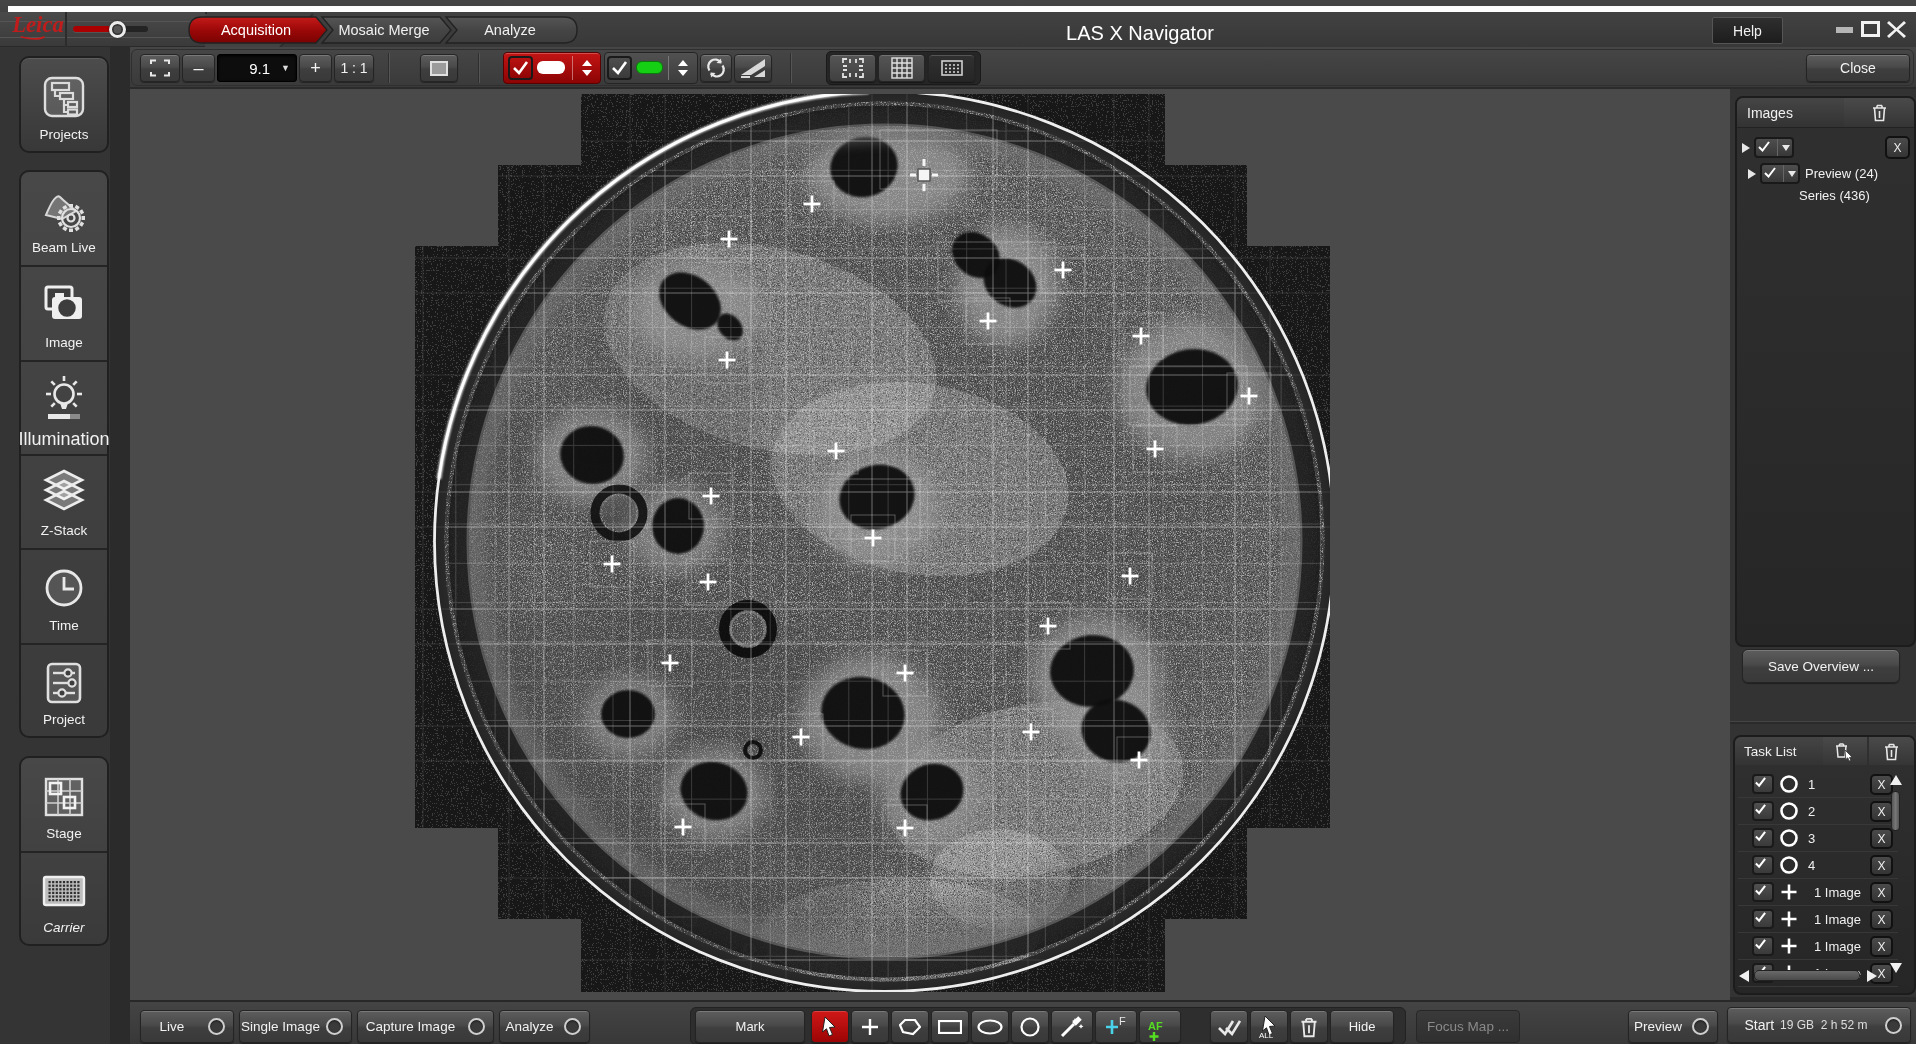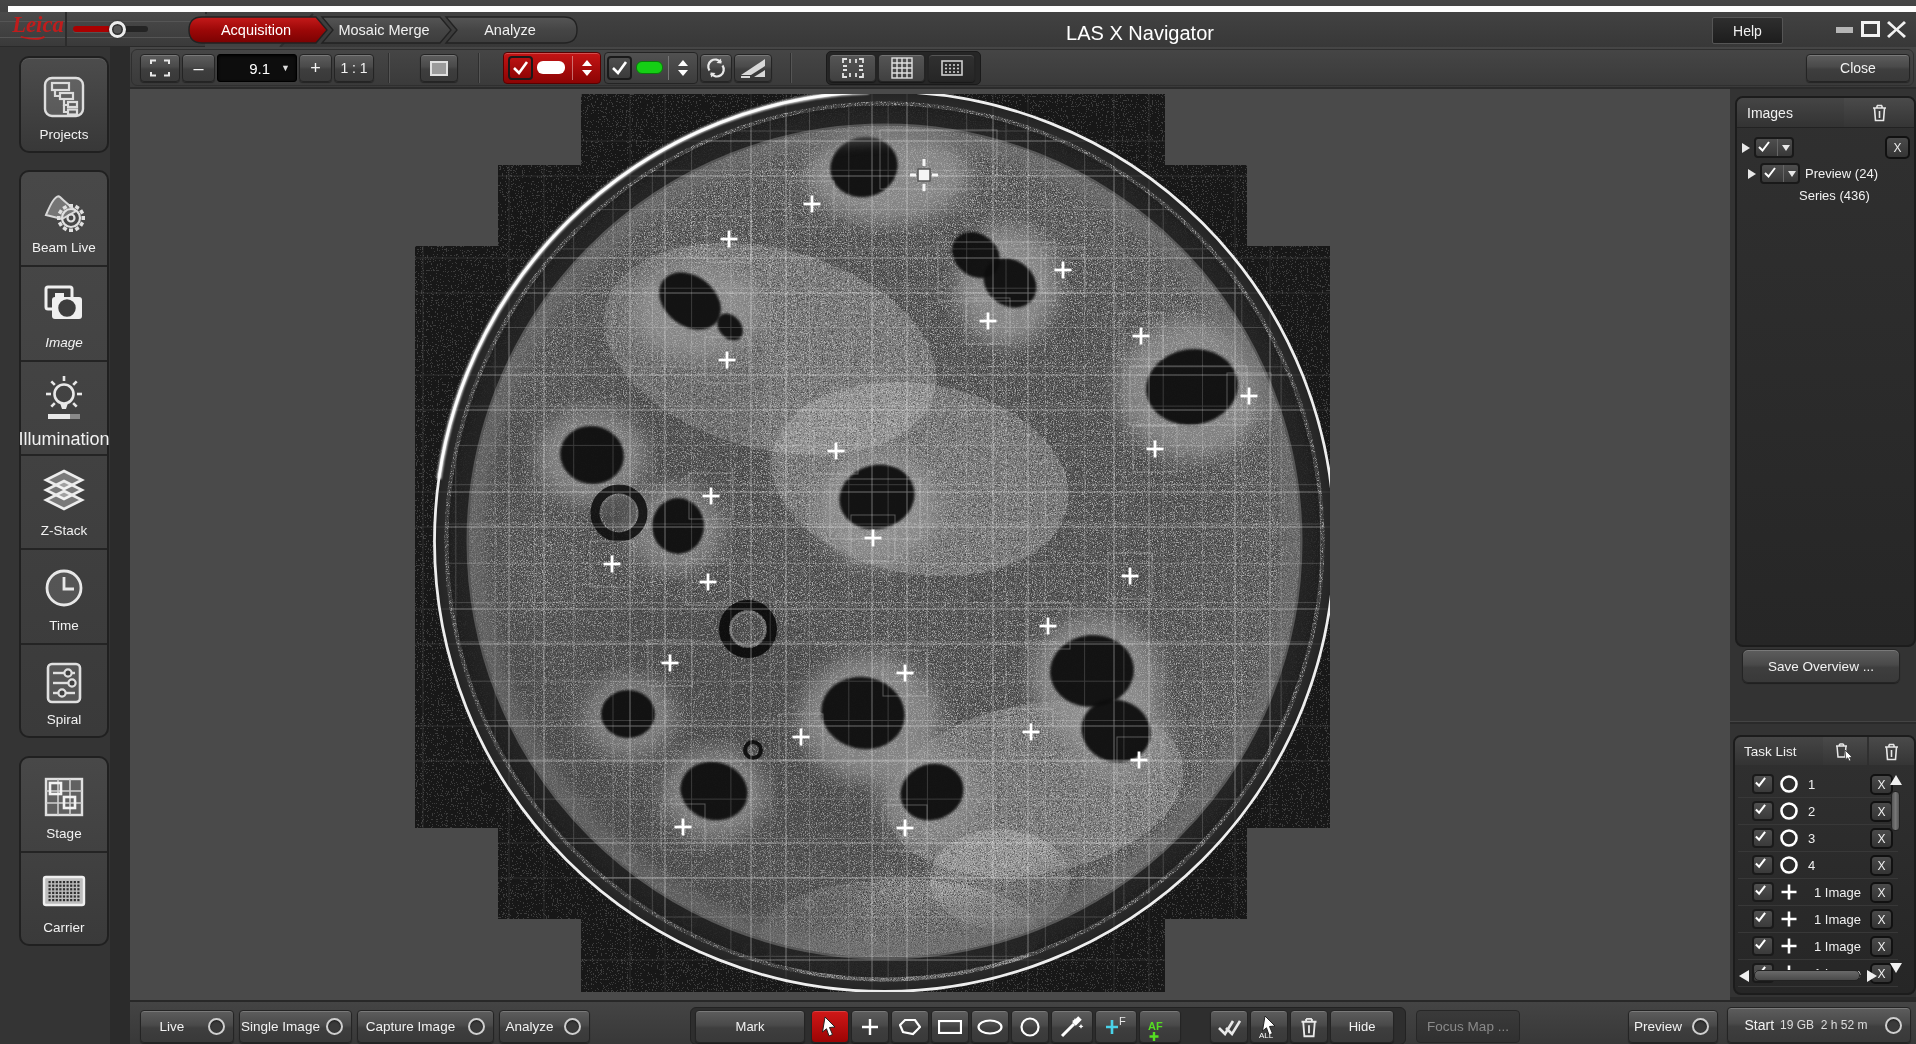--- a/index.html
+++ b/index.html
@@ -241,21 +241,21 @@
       <svg width="52" height="52" viewBox="0 0 52 52" style="position:absolute;left:50%;transform:translateX(-50%);top:12px;">
         <rect x="8" y="8" width="26" height="22" rx="2" fill="#3d3d3d" stroke="#efefef" stroke-width="3"></rect>
         <g>
           <rect x="14" y="18" width="30" height="22" rx="3" fill="#efefef"></rect>
           <circle cx="29" cy="29" r="7.5" fill="#3d3d3d"></circle>
           <circle cx="29" cy="29" r="4.5" fill="none" stroke="#3d3d3d" stroke-width="2"></circle>
           <rect x="17" y="14" width="9" height="5" fill="#efefef"></rect>
         </g>
         <circle cx="29" cy="29" r="7.5" fill="none" stroke="#3d3d3d" stroke-width="2.5"></circle>
       </svg>
-      <div style="position:absolute;left:-10px;right:-10px;top:68px;text-align:center;font-size:13.5px;color:#f2f2f2;font-style:italic;">Image</div>
+      <div style="position:absolute;left:-10px;right:-10px;top:68px;text-align:center;font-size:13.5px;color:#f2f2f2;">Image</div>
     </div>
     <div class="abs" style="left:21px;top:362px;width:86px;height:90px;">
       <svg width="52" height="52" viewBox="0 0 52 52" style="position:absolute;left:50%;transform:translateX(-50%);top:12px;">
         <circle cx="26" cy="20" r="9.5" fill="none" stroke="#e8e8e8" stroke-width="2.6"></circle>
         <path d="M22,29 L30,29 L28,35 L24,35 Z" fill="#e8e8e8"></path>
         <line x1="39.0" y1="20.0" x2="44.0" y2="20.0" stroke="#e8e8e8" stroke-width="2.6"></line>
         <line x1="35.2" y1="29.2" x2="38.7" y2="32.7" stroke="#e8e8e8" stroke-width="2.6"></line>
         <line x1="16.8" y1="29.2" x2="13.3" y2="32.7" stroke="#e8e8e8" stroke-width="2.6"></line>
         <line x1="13.0" y1="20.0" x2="8.0" y2="20.0" stroke="#e8e8e8" stroke-width="2.6"></line>
         <line x1="16.8" y1="10.8" x2="13.3" y2="7.3" stroke="#e8e8e8" stroke-width="2.6"></line>
@@ -284,32 +284,32 @@
     <div class="abs" style="left:21px;top:645px;width:86px;height:90px;">
       <svg width="52" height="52" viewBox="0 0 52 52" style="position:absolute;left:50%;transform:translateX(-50%);top:12px;">
         <rect x="10" y="7" width="32" height="38" rx="4" fill="rgba(255,255,255,.14)" stroke="#e0e0e0" stroke-width="2.6"></rect>
         <line x1="15" y1="16" x2="37" y2="16" stroke="#e0e0e0" stroke-width="2.4"></line>
         <circle cx="30" cy="16" r="3.6" fill="#3d3d3d" stroke="#e0e0e0" stroke-width="2.2"></circle>
         <line x1="15" y1="26" x2="37" y2="26" stroke="#e0e0e0" stroke-width="2.4"></line>
         <circle cx="34" cy="26" r="3.6" fill="#3d3d3d" stroke="#e0e0e0" stroke-width="2.2"></circle>
         <line x1="15" y1="36" x2="37" y2="36" stroke="#e0e0e0" stroke-width="2.4"></line>
         <circle cx="24" cy="36" r="3.6" fill="#3d3d3d" stroke="#e0e0e0" stroke-width="2.2"></circle>
       </svg>
-      <div style="position:absolute;left:-10px;right:-10px;top:67px;text-align:center;font-size:13.5px;color:#f2f2f2;">Spiral</div>
+      <div style="position:absolute;left:-10px;right:-10px;top:67px;text-align:center;font-size:13.5px;color:#f2f2f2;">Project</div>
     </div>
     <div class="abs" style="left:21px;top:759px;width:86px;height:90px;">
       <svg width="52" height="52" viewBox="0 0 52 52" style="position:absolute;left:50%;transform:translateX(-50%);top:12px;">
         <rect x="8" y="8" width="36" height="36" fill="rgba(255,255,255,.15)" stroke="#e0e0e0" stroke-width="2.4"></rect>
         <path d="M20,8 V44 M32,8 V44 M8,20 H44 M8,32 H44" stroke="#cfcfcf" stroke-width="1.6"></path>
         <rect x="12" y="12" width="11" height="11" fill="none" stroke="#f2f2f2" stroke-width="2.6"></rect>
         <rect x="26" y="26" width="11" height="11" fill="none" stroke="#f2f2f2" stroke-width="2.6"></rect>
       </svg>
       <div style="position:absolute;left:-10px;right:-10px;top:67px;text-align:center;font-size:13.5px;color:#f2f2f2;">Stage</div>
     </div>
-    <div class="abs" style="left:21px;top:853px;width:86px;height:90px;">
+    <div class="abs" style="left:21px;top:853px;width:86px;height:90px;font-style:italic;">
       <svg width="52" height="52" viewBox="0 0 52 52" style="position:absolute;left:50%;transform:translateX(-50%);top:12px;">
         <rect x="6" y="12" width="40" height="28" rx="2" fill="#bdbdbd" stroke="#efefef" stroke-width="2.4"></rect>
         <rect x="10.5" y="16.0" width="2.2" height="2.2" fill="#2e2e2e"></rect>
         <rect x="14.1" y="16.0" width="2.2" height="2.2" fill="#2e2e2e"></rect>
         <rect x="17.7" y="16.0" width="2.2" height="2.2" fill="#2e2e2e"></rect>
         <rect x="21.3" y="16.0" width="2.2" height="2.2" fill="#2e2e2e"></rect>
         <rect x="24.9" y="16.0" width="2.2" height="2.2" fill="#2e2e2e"></rect>
         <rect x="28.5" y="16.0" width="2.2" height="2.2" fill="#2e2e2e"></rect>
         <rect x="32.1" y="16.0" width="2.2" height="2.2" fill="#2e2e2e"></rect>
         <rect x="35.7" y="16.0" width="2.2" height="2.2" fill="#2e2e2e"></rect>

